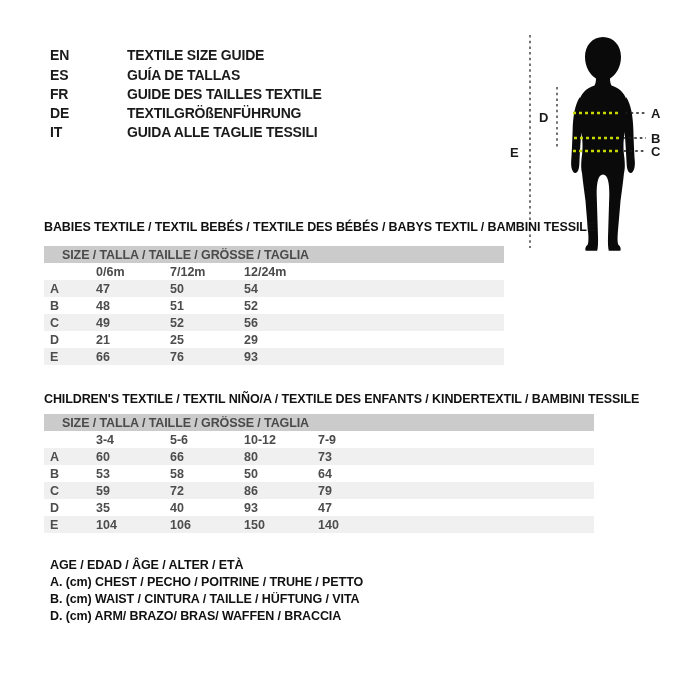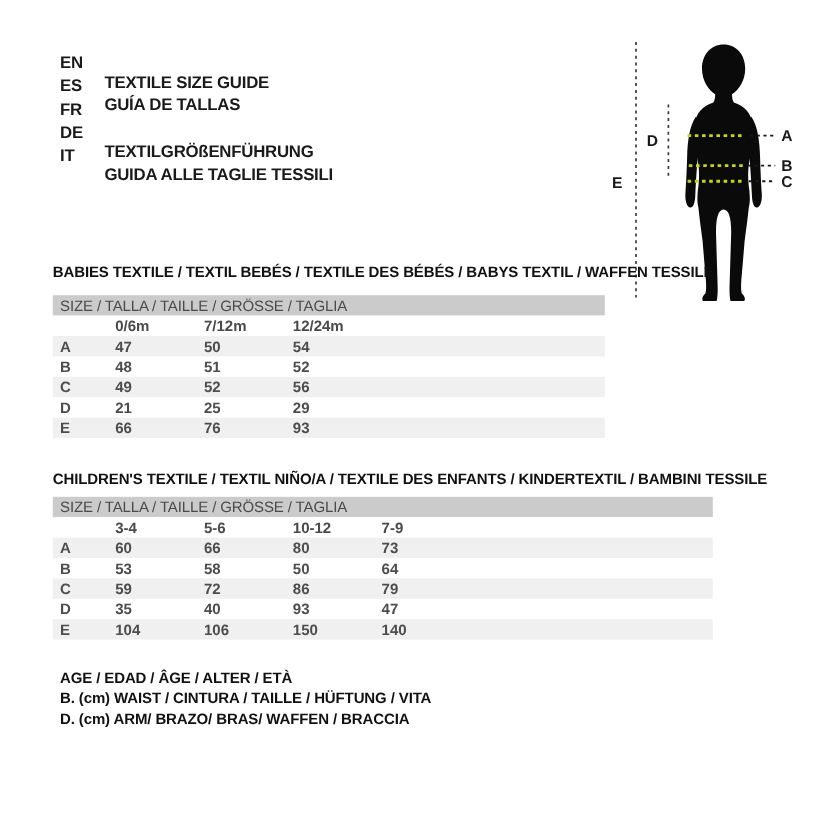--- a/index.html
+++ b/index.html
@@ -2,29 +2,29 @@
 <html><head>
 <meta charset="utf-8">
 <style>
   html,body{margin:0;padding:0;background:#fff;}
   #canvas{
     position:relative;width:700px;height:700px;background:#ffffff;overflow:hidden;
     font-family:"Liberation Sans","DejaVu Sans",sans-serif;color:#1a1a1a;
   }
   
   .lang-block{position:absolute;left:50px;top:44px;}
-  .lang-row{display:flex;height:19.3px;align-items:flex-start;flex-direction:column;}
+  .lang-row{display:flex;height:19.3px;align-items:flex-end;}
   .lang-code{width:40px;font-size:14px;font-weight:bold;letter-spacing:-.2px;}
   .lang-title{font-size:14px;font-weight:bold;letter-spacing:-.2px;margin-left:37px;}
   
   .section-title{position:absolute;left:44px;font-size:12.5px;font-weight:bold;letter-spacing:-.1px;color:#111;}
   
   .size-table{position:absolute;left:44px;}
   .size-bar{background:#cbcbcb;height:17px;display:flex;align-items:center;
-    padding-left:6px;font-size:12.5px;font-weight:normal;color:#4a4a4a;letter-spacing:-.1px;}
+    padding-left:18px;font-size:12.5px;font-weight:bold;color:#4a4a4a;letter-spacing:-.1px;}
   .t-row{display:flex;height:17px;align-items:center;font-size:12.5px;font-weight:600;color:#4d4d4d;}
   .t-row.stripe{background:#f0f0f0;}
   .t-row.hdr{background:#fff;color:#4a4a4a;}
   .c0{width:52px;padding-left:6px;box-sizing:border-box;}
   .c{width:74px;}
   
   .legend-block{position:absolute;left:50px;top:556px;}
   .legend-line{height:17px;font-size:12.5px;font-weight:bold;letter-spacing:-.1px;color:#111;
     display:flex;align-items:center;text-align:center;}
   
@@ -40,20 +40,21 @@
     <div class="lang-row">
       <span class="lang-code">EN</span>
       <span class="lang-title">TEXTILE SIZE GUIDE</span>
     </div>
     <div class="lang-row">
       <span class="lang-code">ES</span>
       <span class="lang-title">GUÍA DE TALLAS</span>
     </div>
     <div class="lang-row">
       <span class="lang-code">FR</span>
+      <span class="lang-title">GUIDE DES TAILLES TEXTILE</span>
     </div>
     <div class="lang-row">
       <span class="lang-code">DE</span>
       <span class="lang-title">TEXTILGRÖßENFÜHRUNG</span>
     </div>
     <div class="lang-row">
       <span class="lang-code">IT</span>
       <span class="lang-title">GUIDA ALLE TAGLIE TESSILI</span>
     </div>
   </div>
@@ -93,21 +94,21 @@
       <line x1="124" y1="121" x2="146" y2="121" stroke="#1a1a1a" stroke-width="1.6" stroke-dasharray="2.6,3"></line>
 
       <text x="151" y="87.5">A</text>
       <text x="151" y="112.5">B</text>
       <text x="151" y="125.5">C</text>
       <text x="39" y="92">D</text>
       <text x="10" y="127">E</text>
     </svg>
   </div>
 
-  <div class="section-title" style="top:220px;">BABIES TEXTILE / TEXTIL BEBÉS / TEXTILE DES BÉBÉS / BABYS TEXTIL  / WAFFEN TESSILE</div>
+  <div class="section-title" style="top:220px;">BABIES TEXTILE / TEXTIL BEBÉS / TEXTILE DES BÉBÉS / BABYS TEXTIL  / BAMBINI TESSILE</div>
   <div class="size-table" style="top:246px;width:460px;">
     <div class="size-bar">SIZE / TALLA / TAILLE / GRÖSSE / TAGLIA</div>
     <div class="t-row hdr">
       <span class="c0"></span>
       <span class="c">0/6m</span>
       <span class="c">7/12m</span>
       <span class="c">12/24m</span>
     </div>
     <div class="t-row stripe">
       <span class="c0">A</span>
@@ -183,17 +184,18 @@
       <span class="c0">E</span>
       <span class="c">104</span>
       <span class="c">106</span>
       <span class="c">150</span>
       <span class="c">140</span>
     </div>
   </div>
 
   <div class="legend-block">
     <div class="legend-line">AGE / EDAD / ÂGE / ALTER / ETÀ</div>
+    <div class="legend-line">A. (cm) CHEST / PECHO / POITRINE / TRUHE / PETTO</div>
     <div class="legend-line">B. (cm) WAIST / CINTURA / TAILLE / HÜFTUNG / VITA</div>
     <div class="legend-line">D. (cm) ARM/ BRAZO/ BRAS/ WAFFEN / BRACCIA</div>
   </div>
 
 </div>
 
 </body></html>

